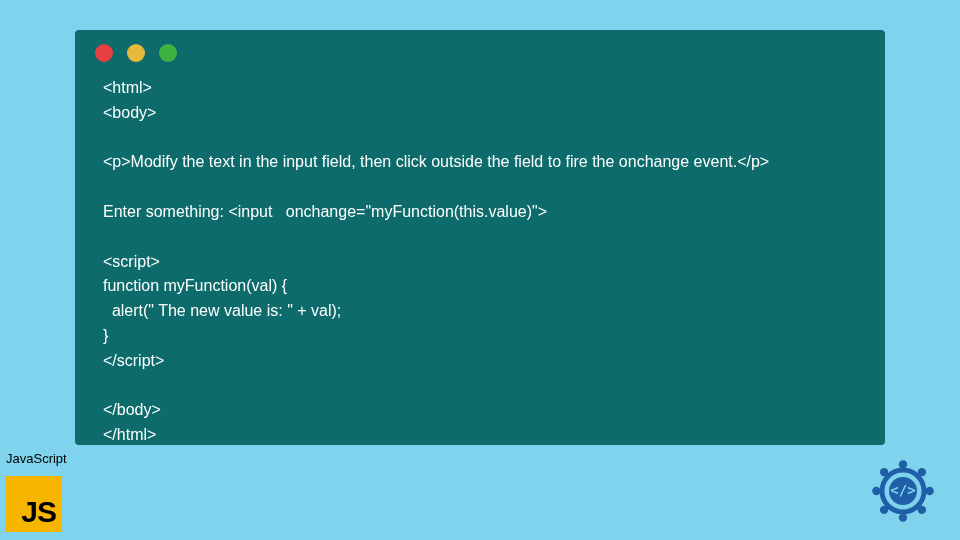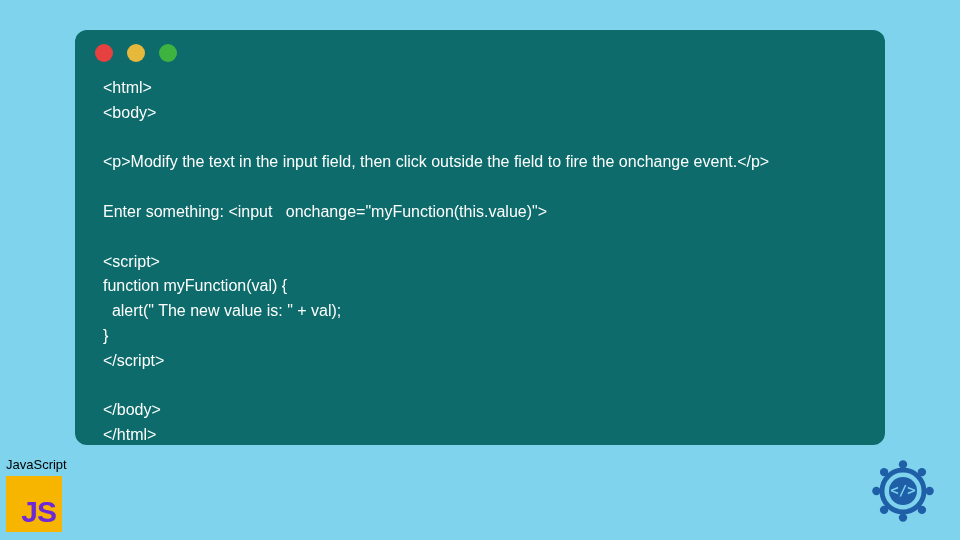--- a/index.html
+++ b/index.html
@@ -11,21 +11,21 @@
     position: relative;
     overflow: hidden;
   }
   .code-window {
     position: absolute;
     left: 75px;
     top: 30px;
     width: 810px;
     height: 415px;
     background: #0d6b6b;
-    border-radius: 12px;
+    border-radius: 4px;
   }
   .traffic-lights {
     display: flex;
     gap: 14px;
     padding: 14px 20px 8px 20px;
   }
   .dot {
     width: 18px;
     height: 18px;
     border-radius: 50%;
@@ -44,33 +44,33 @@
   .js-badge {
     position: absolute;
     left: 6px;
     bottom: 8px;
     text-align: center;
   }
   .js-badge .label {
     color: #000;
     font-size: 13px;
     font-weight: 500;
-    margin-bottom: 4px;
+    margin-bottom: 10px;
   }
   .js-logo {
     width: 56px;
     height: 56px;
     background: #f7b500;
     position: relative;
   }
   .js-logo span {
     position: absolute;
     bottom: 3px;
     right: 6px;
-    color: #6d28d9;
+    color: #000000;
     font-weight: 900;
     font-size: 30px;
     font-family: Arial, sans-serif;
     letter-spacing: -1px;
   }
   .delft {
     position: absolute;
     right: 22px;
     bottom: 14px;
     display: flex;

